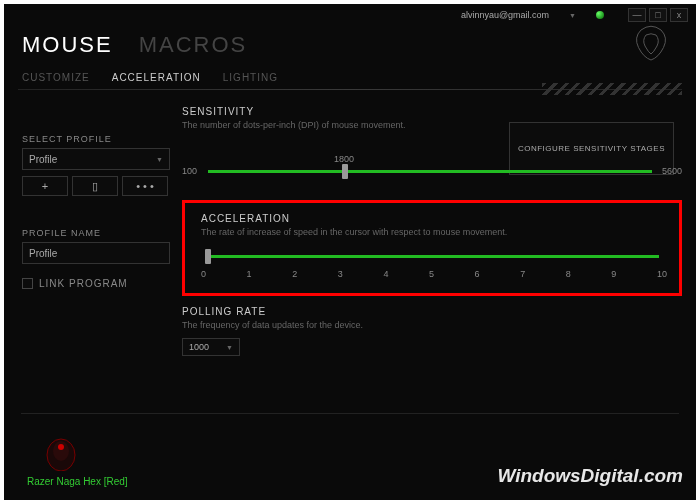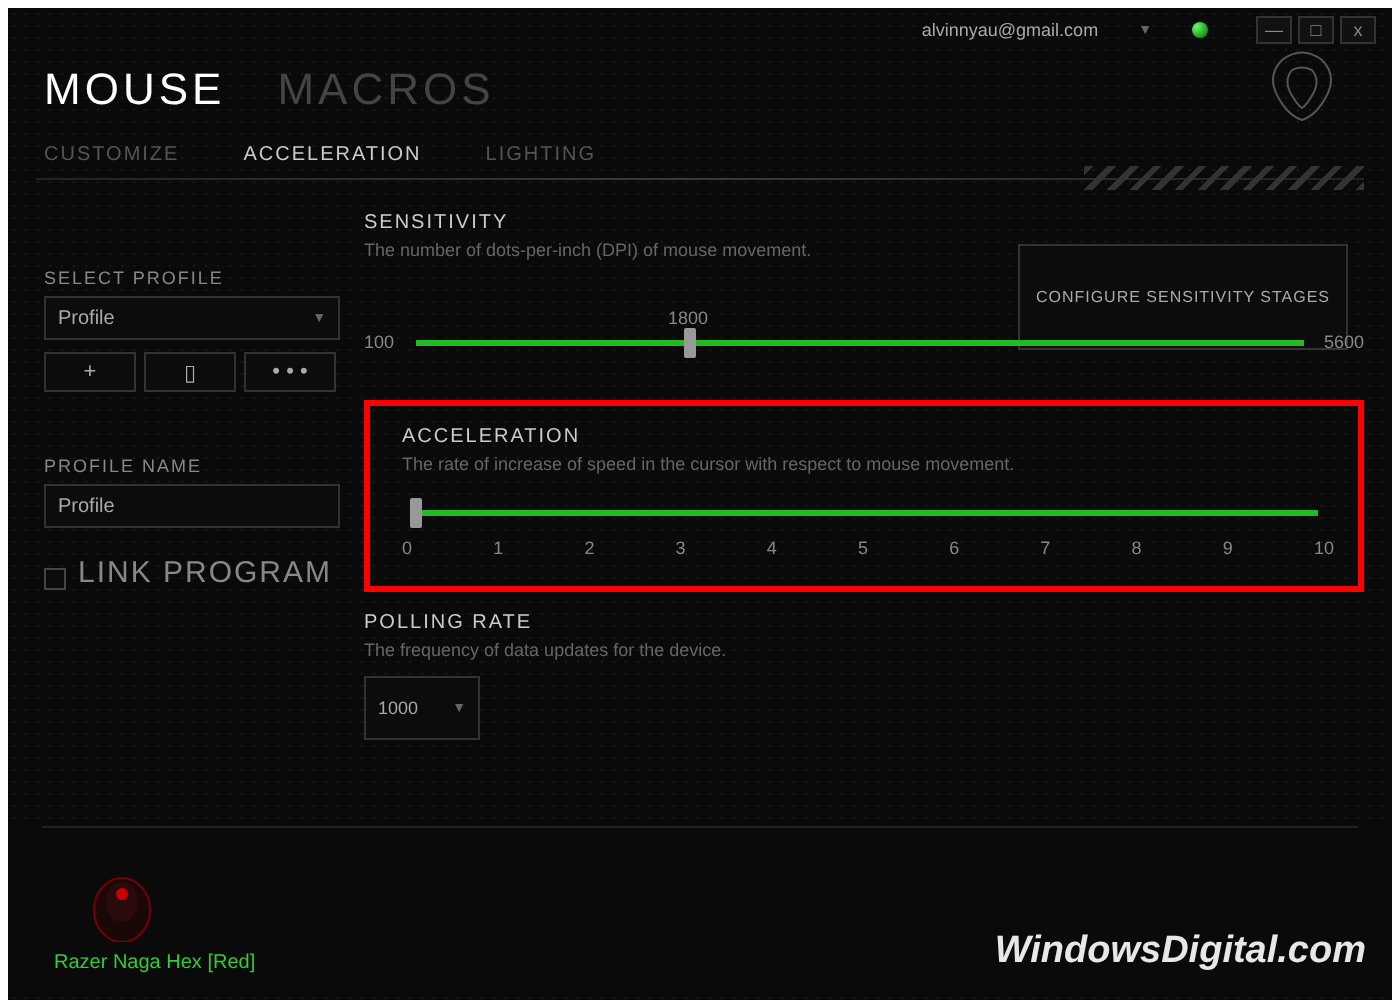--- a/index.html
+++ b/index.html
@@ -8,54 +8,54 @@
 .titlebar { height: 20px; display: flex; justify-content: flex-end; align-items: center; padding: 2px 8px 0 0; gap: 20px; font-size: 9px; }
 .user-email { color: #aaa; }
 .status-dot { width: 8px; height: 8px; border-radius: 50%; background: radial-gradient(circle at 30% 30%, #6f6, #060); }
 .win-controls { display: flex; gap: 3px; margin-left: 4px; }
 .win-btn { width: 18px; height: 14px; border: 1px solid #333; background: #111; color: #888; font-size: 9px; display: flex; align-items: center; justify-content: center; cursor: pointer; }
 .main-tabs { display: flex; align-items: flex-end; padding: 8px 18px 0 18px; gap: 26px; position: relative; }
 .main-tab { font-size: 22px; letter-spacing: 2px; font-weight: 300; color: #444; cursor: pointer; }
 .main-tab.active { color: #fff; }
 .logo { position: absolute; right: 20px; top: -4px; }
 .logo svg { width: 50px; height: 50px; }
-.sub-tabs { display: flex; padding: 10px 18px 0 18px; gap: 12px; }
+.sub-tabs { display: flex; padding: 10px 18px 0 18px; gap: 2px; }
 .sub-tab { font-size: 10px; letter-spacing: 1px; color: #555; padding: 4px 20px 4px 0; cursor: pointer; }
 .sub-tab.active { color: #ccc; }
 .divider { height: 1px; background: linear-gradient(90deg, #222 0%, #3a3a3a 50%, #222 100%); margin: 2px 14px 0 14px; position: relative; }
 .divider::after { content: ''; position: absolute; right: 0; top: -6px; width: 140px; height: 12px; background: repeating-linear-gradient(-45deg, #333 0 3px, transparent 3px 8px); }
 .content { display: flex; padding: 16px 14px 0 18px; }
 .sidebar { width: 160px; flex-shrink: 0; padding-right: 14px; }
 .side-label { font-size: 9px; letter-spacing: 1px; color: #888; margin: 32px 0 4px 0; }
 .side-label:first-child { margin-top: 28px; }
 .profile-select { width: 148px; height: 22px; border: 1px solid #333; background: #0c0c0c; display: flex; justify-content: space-between; align-items: center; padding: 0 6px; font-size: 10px; color: #aaa; cursor: pointer; }
 .chev { font-size: 7px; color: #666; }
 .profile-btns { display: flex; gap: 4px; margin-top: 6px; }
 .pbtn { width: 46px; height: 20px; border: 1px solid #333; background: #0c0c0c; display: flex; align-items: center; justify-content: center; color: #aaa; font-size: 11px; cursor: pointer; }
 .profile-input { width: 148px; height: 22px; border: 1px solid #333; background: #0c0c0c; padding: 0 6px; font-size: 10px; color: #aaa; }
-.checkbox-row { display: flex; align-items: flex-end; gap: 6px; margin-top: 14px; font-size: 15px; letter-spacing: 1px; color: #888; cursor: pointer; }
+.checkbox-row { display: flex; align-items: flex-end; gap: 6px; margin-top: 14px; font-size: 10px; letter-spacing: 1px; color: #888; cursor: pointer; }
 .checkbox { width: 11px; height: 11px; border: 1px solid #444; background: #0c0c0c; }
 .panel { flex: 1; }
 .section-title { font-size: 10px; letter-spacing: 1px; color: #ccc; }
 .section-desc { font-size: 9px; color: #666; margin-top: 3px; }
 .enable-row { display: flex; align-items: center; gap: 6px; margin-top: 12px; font-size: 9px; letter-spacing: 1px; color: #888; cursor: pointer; }
 .config-btn { position: absolute; right: 22px; top: 118px; border: 1px solid #333; background: #0c0c0c; padding: 21px 8px; font-size: 8px; letter-spacing: 0.5px; color: #aaa; cursor: pointer; }
 .slider-wrap { position: relative; margin-top: 26px; height: 30px; }
 .slider-wrap .minmax-left { position: absolute; left: 0; top: 10px; font-size: 9px; color: #888; }
 .slider-wrap .minmax-right { position: absolute; right: 0; top: 10px; font-size: 9px; color: #888; }
 .slider-val { position: absolute; left: 152px; top: -2px; font-size: 9px; color: #888; }
 .slider-track { position: absolute; left: 26px; right: 30px; top: 14px; height: 3px; background: #2b2; }
 .slider-handle { position: absolute; top: 8px; left: 160px; width: 6px; height: 15px; background: #999; border-radius: 1px; cursor: pointer; }
 .accel-box { border: 3px solid red; margin-top: 14px; padding: 10px 12px 6px 16px; }
 .accel-slider { position: relative; margin-top: 14px; height: 36px; }
 .accel-track { position: absolute; left: 8px; right: 8px; top: 4px; height: 3px; background: #2b2; }
 .accel-handle { position: absolute; left: 4px; top: -2px; width: 6px; height: 15px; background: #999; border-radius: 1px; cursor: pointer; }
 .accel-ticks { position: absolute; left: 0; right: 0; top: 18px; display: flex; justify-content: space-between; font-size: 9px; color: #888; }
 .polling-sec { margin-top: 10px; }
-.polling-select { width: 58px; height: 32px; border: 1px solid #333; background: #0c0c0c; display: flex; justify-content: space-between; align-items: center; padding: 0 6px; font-size: 9px; color: #aaa; margin-top: 8px; cursor: pointer; }
+.polling-select { width: 58px; height: 18px; border: 1px solid #333; background: #0c0c0c; display: flex; justify-content: space-between; align-items: center; padding: 0 6px; font-size: 9px; color: #aaa; margin-top: 8px; cursor: pointer; }
 .footer { position: absolute; bottom: 3px; left: 3px; right: 3px; height: 84px; background: #0a0a0a; }
 .warranty { position: absolute; top: 6px; left: 18px; font-size: 10px; color: #888; }
 .warranty a { color: #3c3; text-decoration: underline; cursor: pointer; }
 .mouse-img { position: absolute; bottom: 26px; left: 32px; width: 44px; height: 38px; }
 .device-name { position: absolute; bottom: 10px; left: 20px; font-size: 10px; color: #3c3; }
 .watermark { position: absolute; right: 10px; bottom: 10px; font-size: 19px; font-weight: bold; color: rgba(255,255,255,0.9); font-style: italic; text-align: right; }
 .hr2 { position: absolute; left: 14px; right: 14px; top: 0; height: 1px; background: #222; }
 input, button { font-family: inherit; }
 input { outline: none; border: none; }
 </style>

